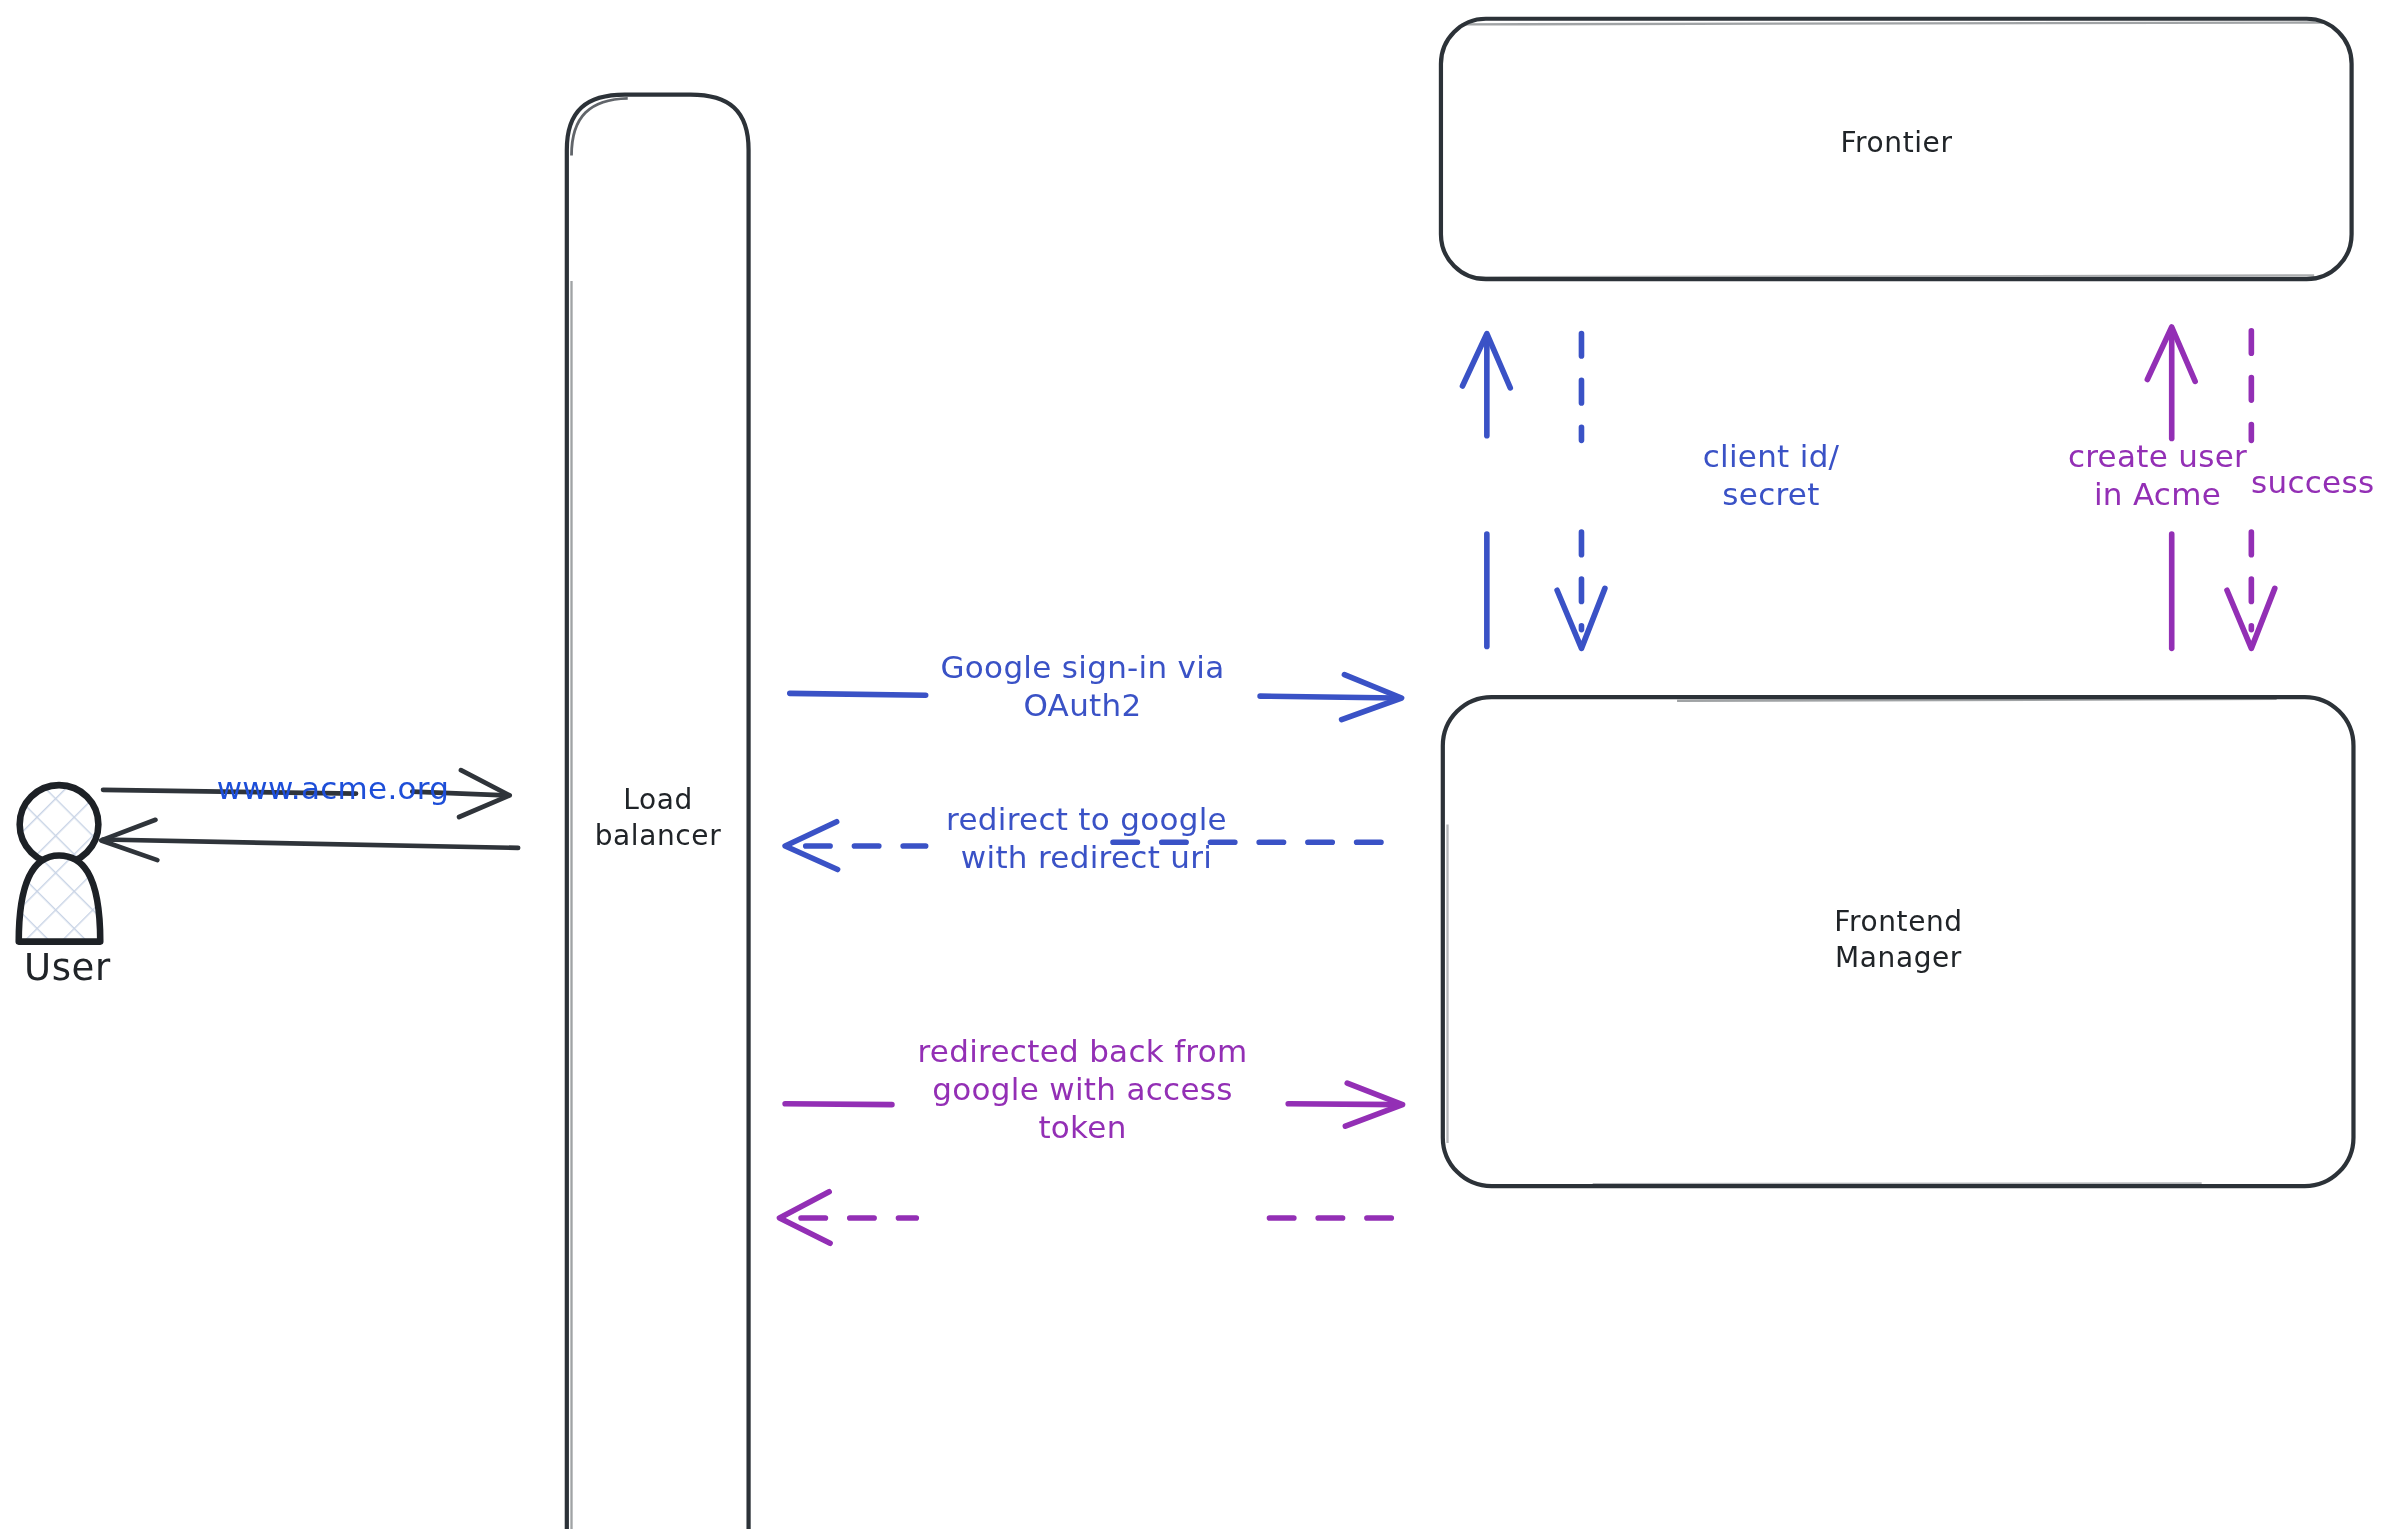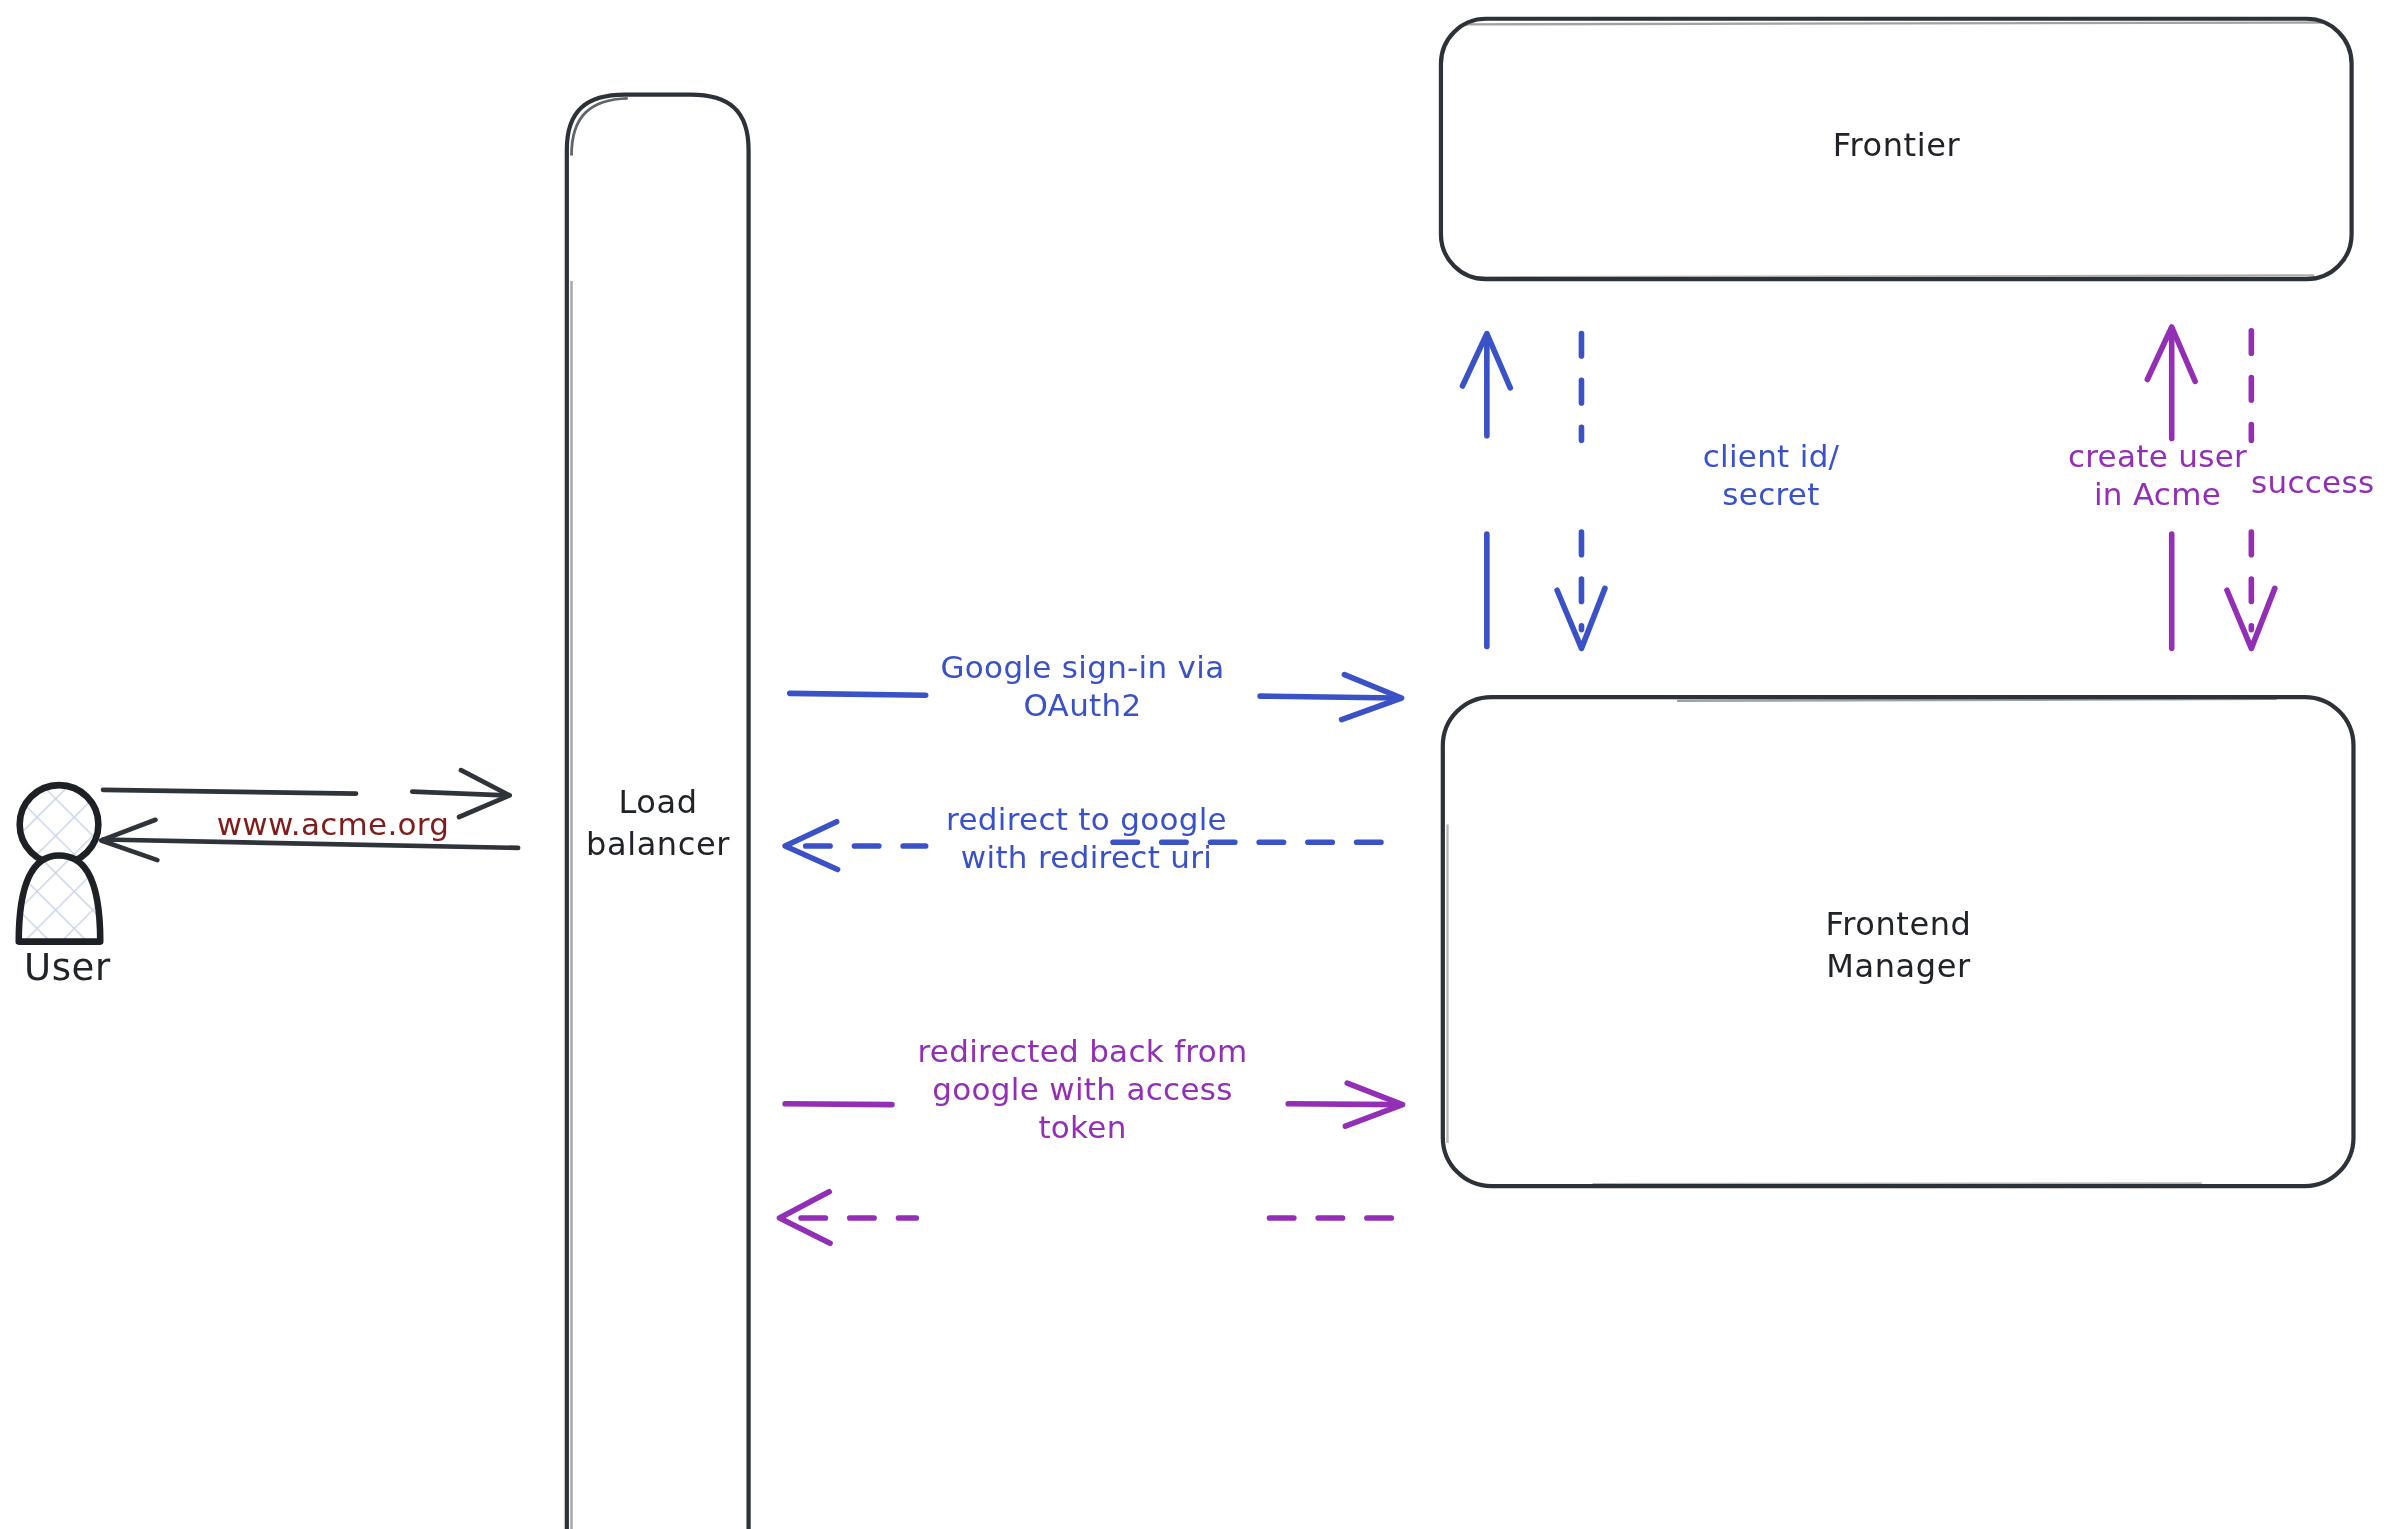--- a/index.html
+++ b/index.html
@@ -20,38 +20,38 @@
     left: 0;
     top: 0;
     width: 2405px;
     height: 1530px;
   }
   .node-label {
     position: absolute;
     text-align: center;
     color: #202428;
     font-family: "DejaVu Sans", sans-serif;
-    font-size: 32px;
+    font-size: 28px;
     line-height: 1.30;
     letter-spacing: 0.6px;
     white-space: pre-line;
     pointer-events: none;
   }
   .edge-label {
     position: absolute;
     text-align: center;
     font-family: "DejaVu Sans", sans-serif;
     font-size: 31px;
     line-height: 1.22;
     letter-spacing: 0.3px;
     white-space: pre-line;
   }
   .edge-label.blue  { color: #3a52c6; }
   .edge-label.purple{ color: #932fb5; }
-  .edge-label.dark  { color: #7f1d1d; margin-top: 36px; }
+  .edge-label.dark  { color: #1d4ed8; }
   .actor-caption {
     position: absolute;
     color: #202428;
     font-family: "DejaVu Sans", sans-serif;
     font-size: 37px;
     letter-spacing: 0.6px;
   }
 </style>
 </head>
 <body>

